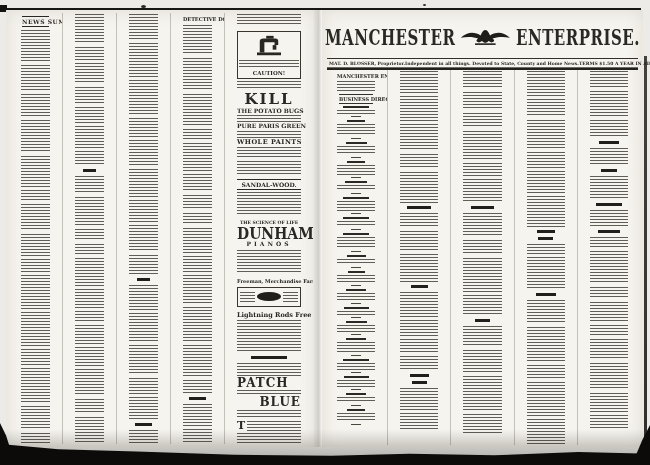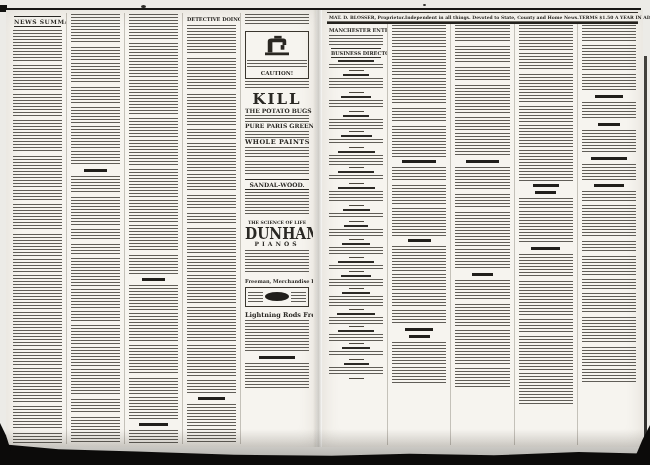--- a/index.html
+++ b/index.html
@@ -22,21 +22,21 @@
   
   .page{position:absolute;top:10px;height:437px;background:#f6f4ef;box-sizing:border-box;
         box-shadow:inset 0 0 18px rgba(90,80,60,.14);}
   .page-left{left:6px;width:310px;padding:3px;}
   .page-right{left:322px;width:321px;padding:2px 3px;display:flex;flex-direction:column;}
   .gutter{position:absolute;top:10px;left:313px;width:14px;height:437px;
           background:linear-gradient(to right,rgba(0,0,0,0),rgba(60,52,40,.16) 40%,rgba(255,255,255,.45) 62%,rgba(60,52,40,.08));}
   
   .cols{display:flex;height:100%;min-height:0;}
   .page-right .cols{flex:1;height:auto;}
-  .col{flex:1;min-width:0;padding:1px 4px;overflow:hidden;display:flex;flex-direction:column;}
+  .col{flex:1;min-width:0;padding:1px 12px;overflow:hidden;display:flex;flex-direction:column;}
   .col + .col{border-left:1px solid rgba(70,62,48,.28);}
   .col-ads{flex:0 0 64px;}
   .fill{flex:1;min-height:0;overflow:hidden;}
   
   .ft{background:repeating-linear-gradient(to bottom,#36332d 0,#36332d 1px,rgba(0,0,0,0) 1px,rgba(0,0,0,0) 3px);
       opacity:.78;filter:blur(.2px);}
   .hdr{background:#211f1b;margin-left:auto;margin-right:auto;}
   .dirhead{background:#2b2925;margin-left:auto;margin-right:auto;}
   .dirrule{background:#4c473d;margin-left:auto;margin-right:auto;}
   
@@ -232,27 +232,48 @@
         </div>
 
         <div class="lightning">Lightning Rods Free</div>
 
         <div class="fill">
             <div class="ft" style="height: 33px; margin-bottom: 3px;"></div>
             <div class="hdr" style="height: 3px; width: 55%; margin-bottom: 4px;"></div>
             <div class="ft" style="height: 25px; margin-bottom: 3px;"></div>
           </div>
 
+        <div>
+          <div class="patch-w patch-left">PATCH</div>
+          <div class="ft" style="height:5px;margin:1px 0;"></div>
+          <div class="patch-w patch-right">BLUE</div>
+          <div class="ft" style="height:8px;margin:2px 0;"></div>
+          <div class="dropcap-row">
+            <span class="dropcap">T</span>
+            <div class="ft"></div>
+          </div>
+          <div class="ft" style="height:10px;"></div>
+        </div>
       </div>
     </div>
   </div>
 
   <div class="gutter"></div>
 
   <div class="page page-right">
+    <div class="masthead">
+      <span class="mast-word">MANCHESTER</span>
+      <svg viewBox="0 0 64 24" width="54" height="20">
+        <path d="M1 13 C10 4 20 6 26 10 C28 5 30 3 32 3 C34 3 36 5 38 10 C44 6 54 4 63 13 C54 11 46 12 41 14 C44 16 44 18 40 19 L36 17 C34 20 30 20 28 17 L24 19 C20 18 20 16 23 14 C18 12 10 11 1 13 Z" fill="#201e1a"></path>
+        <ellipse cx="32" cy="13" rx="5" ry="4" fill="#201e1a"></ellipse>
+        <circle cx="32" cy="7" r="2" fill="#201e1a"></circle>
+        <rect x="19" y="20" width="26" height="2" fill="#201e1a"></rect>
+      </svg>
+      <span class="mast-word">ENTERPRISE.</span>
+    </div>
     <div class="rule"></div>
     <div class="subline">
       <span>MAT. D. BLOSSER, Proprietor.</span>
       <span>Independent in all things.  Devoted to State, County and Home News.</span>
       <span>TERMS $1.50 A YEAR IN ADVANCE.</span>
     </div>
     <div class="rule thin"></div>
     <div class="rule heavy"></div>
 
     <div class="cols">

